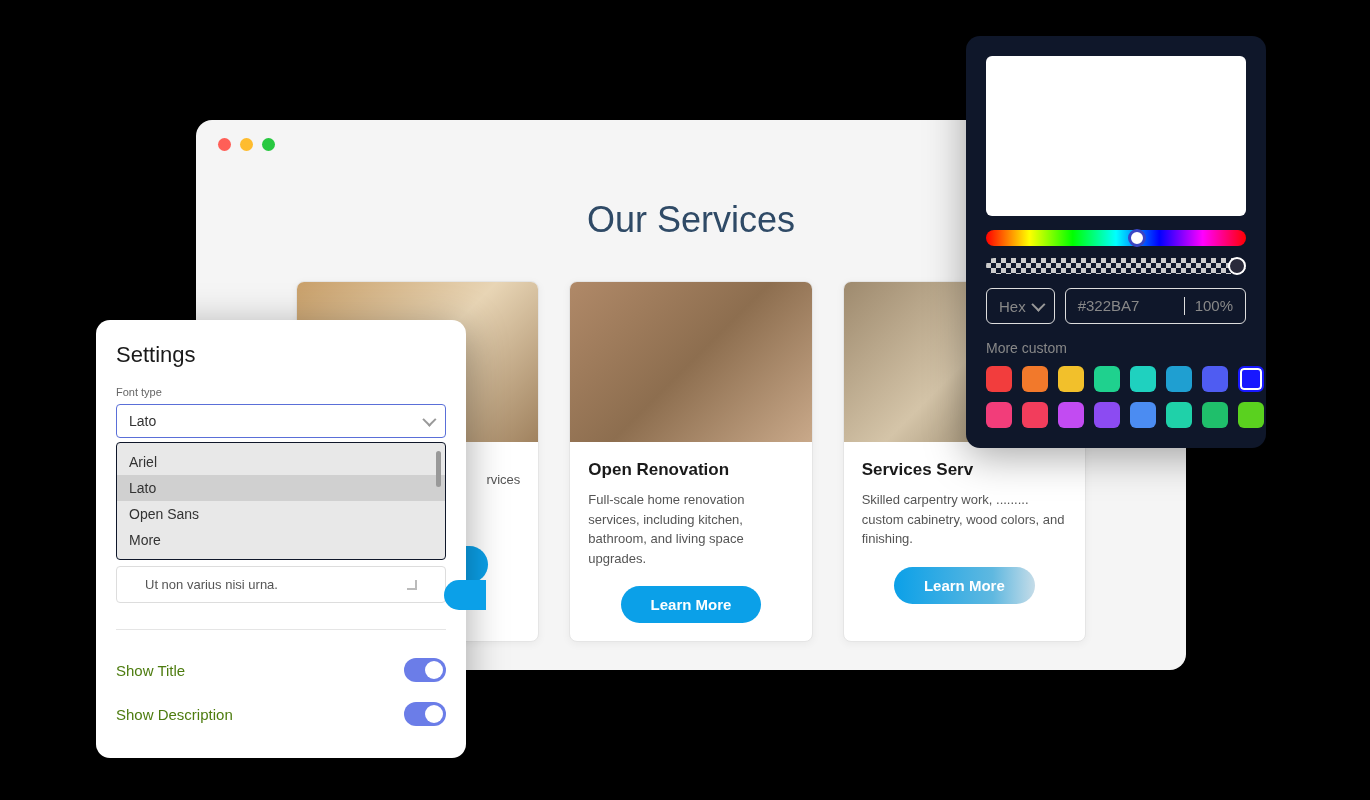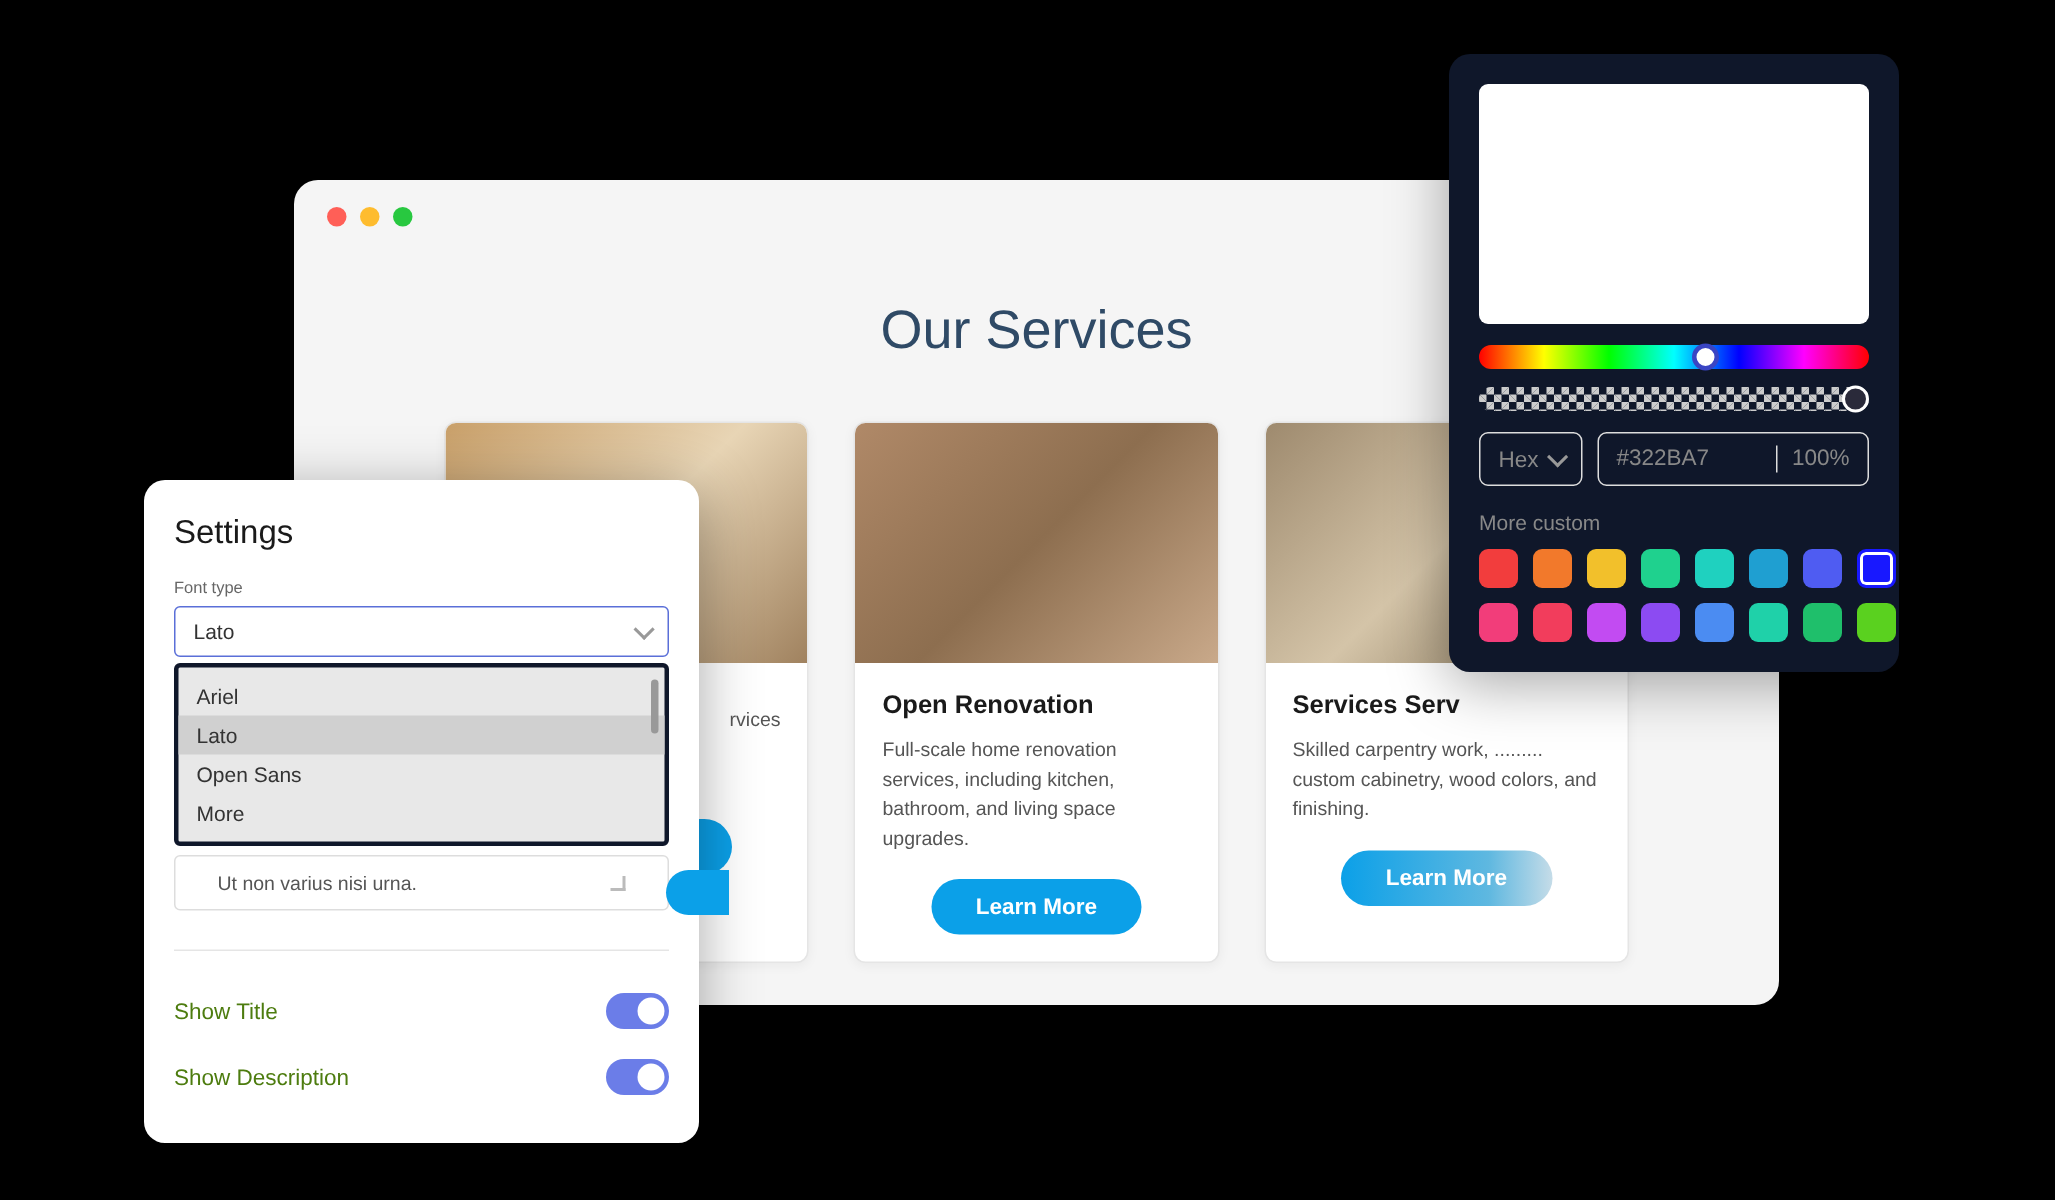--- a/index.html
+++ b/index.html
@@ -139,21 +139,21 @@
       border: 1px solid #5a6fd8;
       border-radius: 4px;
       padding: 8px 12px;
       font-size: 14px;
       color: #333;
       cursor: pointer;
       margin-bottom: 4px;
     }
     .font-dropdown {
       background: #e8e8e8;
-      border: 3px solid #0f172a;
+      border: 1px solid #0f172a;
       border-radius: 4px;
       padding: 6px 0;
       position: relative;
     }
     .font-option {
       padding: 5px 12px;
       font-size: 14px;
       color: #333;
       cursor: pointer;
     }

